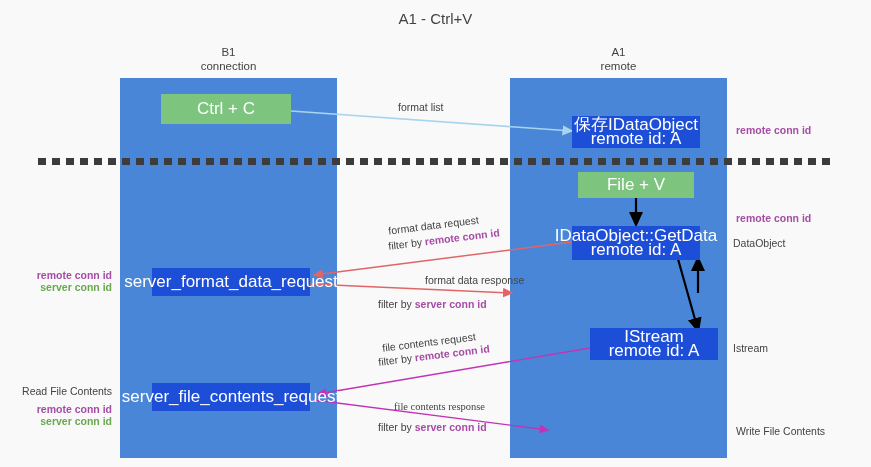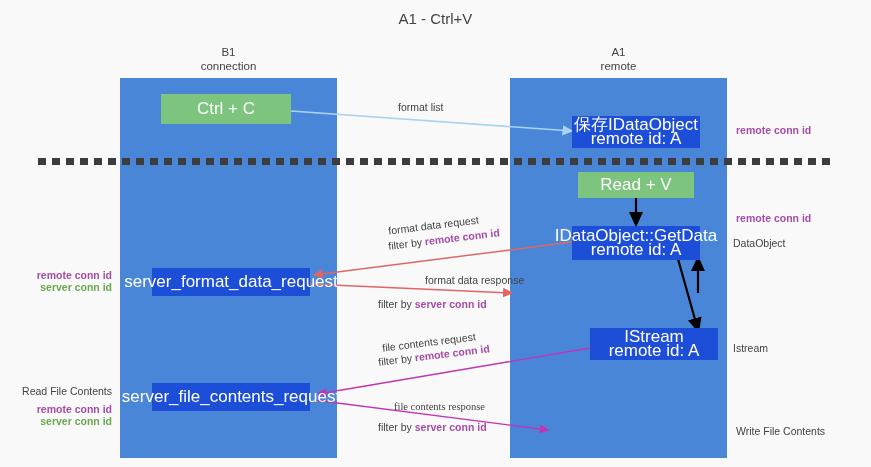--- a/index.html
+++ b/index.html
@@ -160,21 +160,21 @@
   <div class="box green" style="left:161px; top:94px; width:130px; height:30px;">
     <span>Ctrl + C</span>
   </div>
 
   <div class="box orange" style="left:572px; top:116px; width:128px; height:32px;">
     <span>保存IDataObject</span>
     <span>remote id: A</span>
   </div>
 
   <div class="box green" style="left:578px; top:172px; width:116px; height:26px;">
-    <span>Read + V</span>
+    <span>File + V</span>
   </div>
 
   <div class="box orange" style="left:572px; top:226px; width:128px; height:34px;">
     <span>IDataObject::GetData</span>
     <span>remote id: A</span>
   </div>
 
   <div class="box orange" style="left:152px; top:268px; width:158px; height:28px;">
     <span>server_format_data_request</span>
   </div>

